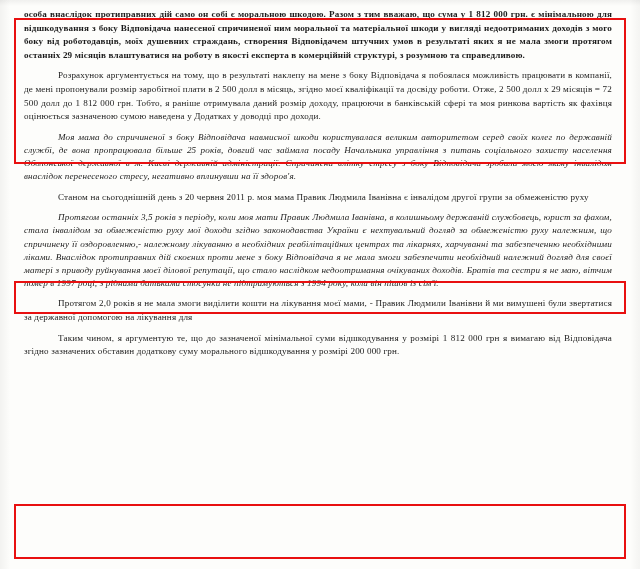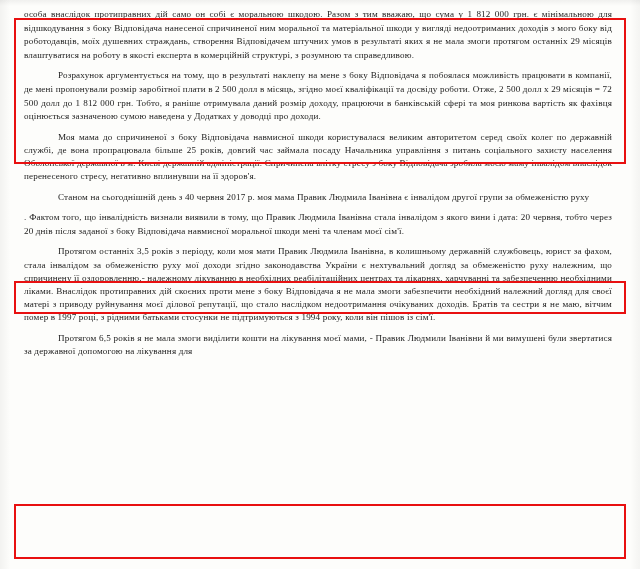--- a/index.html
+++ b/index.html
@@ -31,23 +31,23 @@
     color: #1b1b1b;
     text-align: justify;
     -webkit-font-smoothing: none;
   }
   .para {
     margin: 0 0 7px 0;
     text-indent: 34px;
     text-align: justify;
     filter: blur(0.15px);
   }
-  .para.noindent { text-indent: 0; }
+  .para.noindent { text-indent: 0; font-weight: bold; }
   .para.gap-top { margin-top: 10px; }
-  .tight { line-height: 13.2px; }
+  .tight { line-height: 13.2px; font-style: italic; }
   .sp { letter-spacing: 0.15px; }
 
   
   .redbox {
     position: absolute;
     border: 2.5px solid #e81010;
     box-sizing: border-box;
     pointer-events: none;
     background: transparent;
   }
@@ -76,23 +76,23 @@
 <div id="page">
 
   <div class="edge-shadow-top"></div>
   <div class="edge-shadow-left"></div>
   <div class="edge-shadow-right"></div>
 
   <div class="doc-body">
     <p class="para noindent sp">особа внаслідок протиправних дій само он собі є моральною шкодою. Разом з тим вважаю, що сума у 1 812 000 грн. є мінімальною для відшкодування з боку Відповідача нанесеної спричиненої ним моральної та матеріальної шкоди у вигляді недоотриманих доходів з мого боку від роботодавців, моїх душевних страждань, створення Відповідачем штучних умов в результаті яких я не мала змоги протягом останніх 29 місяців влаштуватися на роботу в якості експерта в комерційній структурі, з розумною та справедливою.</p>
     <p class="para sp">Розрахунок аргументується на тому, що в результаті наклепу на мене з боку Відповідача я побоялася можливість працювати в компанії, де мені пропонували розмір заробітної плати в 2 500 долл в місяць, згідно моєї кваліфікації та досвіду роботи. Отже, 2 500 долл х 29 місяців = 72 500 долл до 1 812 000 грн. Тобто, я раніше отримувала даний розмір доходу, працюючи в банківській сфері та моя ринкова вартість як фахівця оцінюється зазначеною сумою наведена у Додатках у доводці про доходи.</p>
     <p class="para tight sp">Моя мама до спричиненої з боку Відповідача навмисної шкоди користувалася великим авторитетом серед своїх колег по державній службі, де вона пропрацювала більше 25 років, довгий час займала посаду Начальника управління з питань соціального захисту населення Оболонської державної в м. Києві державній адміністрації. Спричинена влітку стресу з боку Відповідача зробила моєю маму інвалідом внаслідок перенесеного стресу, негативно вплинувши на її здоров'я.</p>
-    <p class="para sp">Станом на сьогоднішній день з 40 червня 2017 р. моя мама Правик Людмила Іванівна є інвалідом другої групи за обмеженістю руху</p>
-    <p class="para noindent sp">. Фактом того, що інвалідність визнали виявили в тому, що Правик Людмила Іванівна стала інвалідом з якого вини і дата: 20 червня, тобто через 20 днів після заданої з боку Відповідача навмисної моральної шкоди мені та членам моєї сім'ї.</p>
+    <p class="para sp">Станом на сьогоднішній день з 20 червня 2011 р. моя мама Правик Людмила Іванівна є інвалідом другої групи за обмеженістю руху</p>
     <p class="para tight sp">Протягом останніх 3,5 років з періоду, коли моя мати Правик Людмила Іванівна, в колишньому державній службовець, юрист за фахом, стала інвалідом за обмеженістю руху мої доходи згідно законодавства України є нехтувальний догляд за обмеженістю руху належним, що спричинену її оздоровленню,- належному лікуванню в необхідних реабілітаційних центрах та лікарнях, харчуванні та забезпеченню необхідними ліками. Внаслідок протиправних дій скоєних проти мене з боку Відповідача я не мала змоги забезпечити необхідний належний догляд для своєї матері з приводу руйнування моєї ділової репутації, що стало наслідком недоотримання очікуваних доходів. Братів та сестри я не маю, вітчим помер в 1997 році, з рідними батьками стосунки не підтримуються з 1994 року, коли він пішов із сім'ї.</p>
-    <p class="para sp">Протягом 6,5 років я не мала змоги виділити кошти на лікування моєї мами, - Правик Людмили Іванівни й ми вимушені були звертатися за державної допомогою на лікування для</p>
+    <p class="para sp">Протягом 2,0 років я не мала змоги виділити кошти на лікування моєї мами, - Правик Людмили Іванівни й ми вимушені були звертатися за державної допомогою на лікування для</p>
+    <p class="para sp">Таким чином, я аргументую те, що до зазначеної мінімальної суми відшкодування у розмірі 1 812 000 грн я вимагаю від Відповідача згідно зазначених обставин додаткову суму морального відшкодування у розмірі 200 000 грн.</p>
   </div>
 
   <div class="redbox" id="box-1"></div>
   <div class="redbox" id="box-2"></div>
   <div class="redbox" id="box-3"></div>
 
 </div>
 
 </body></html>

